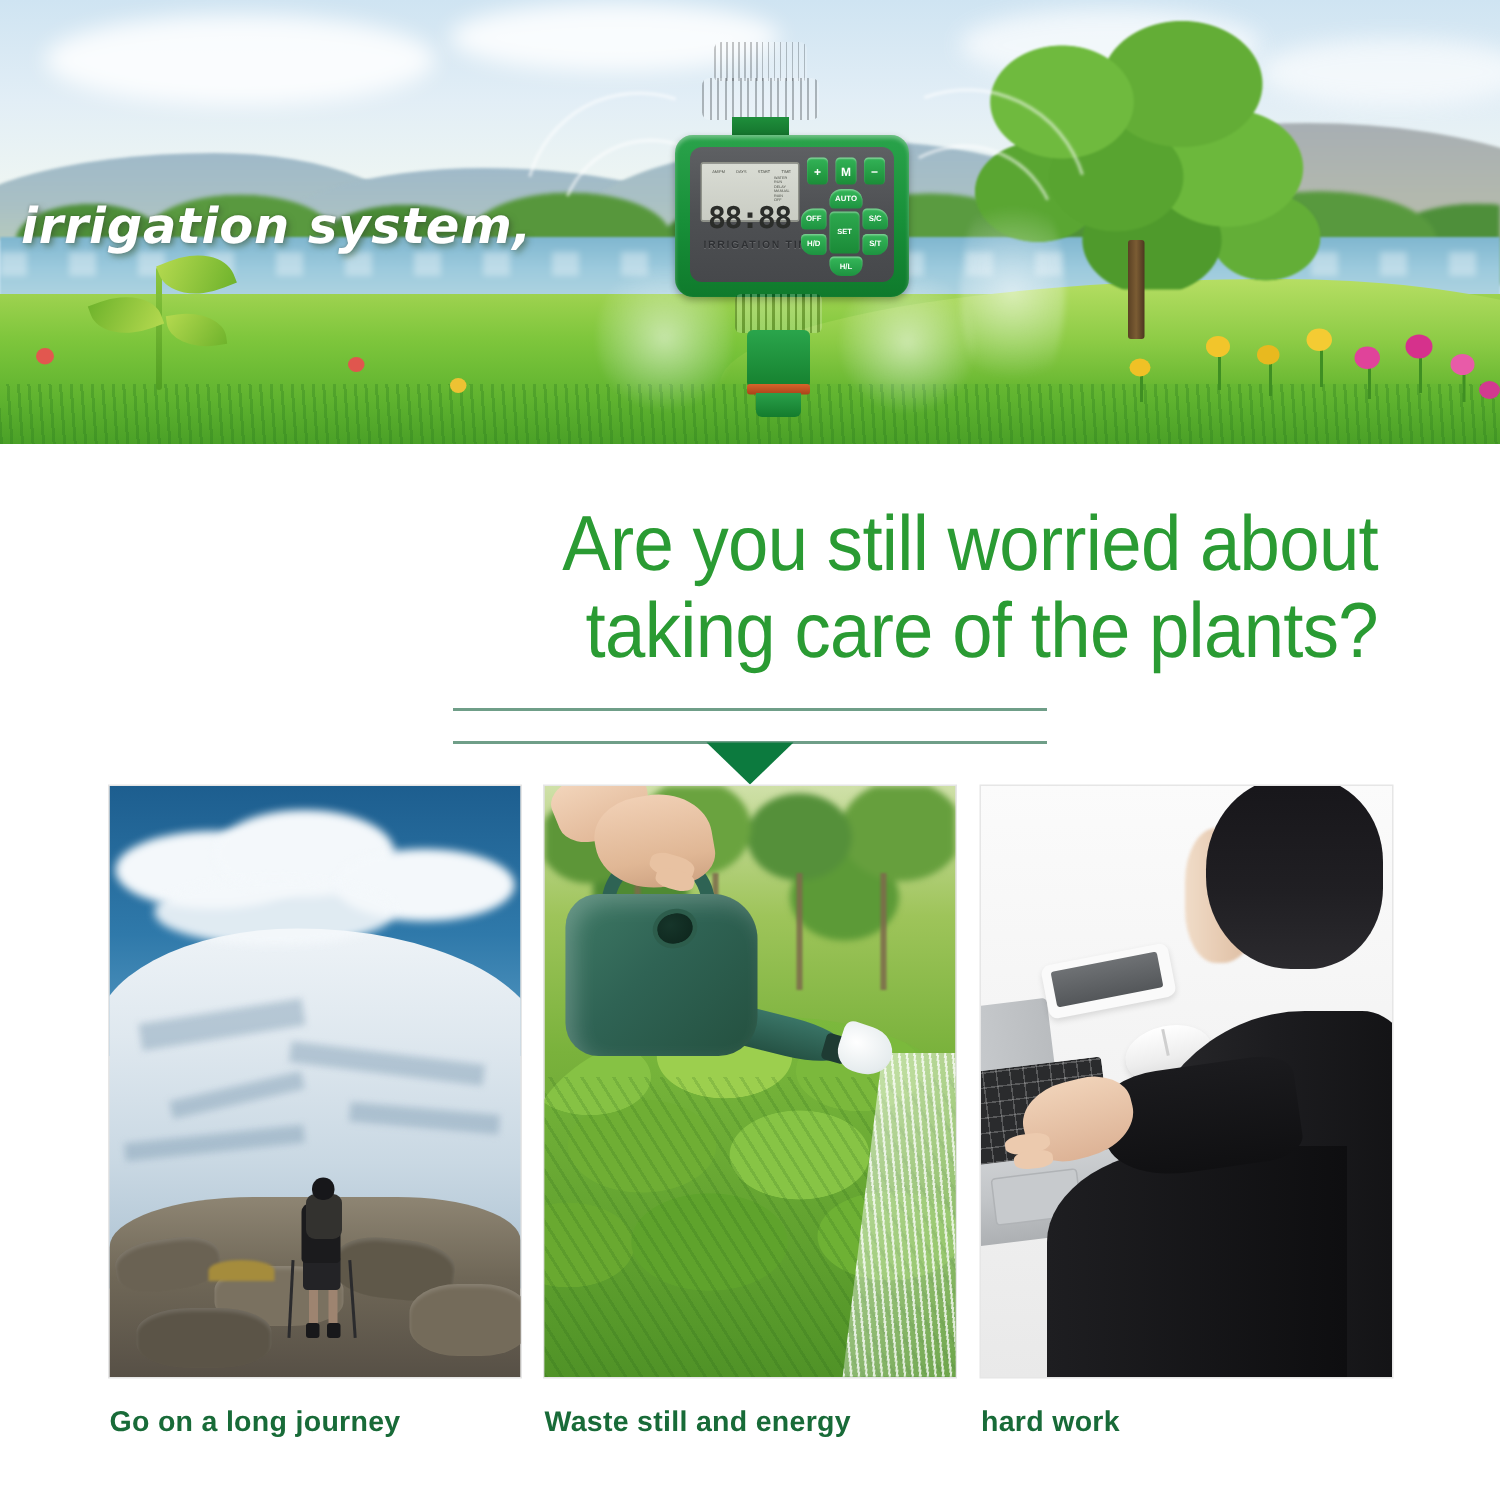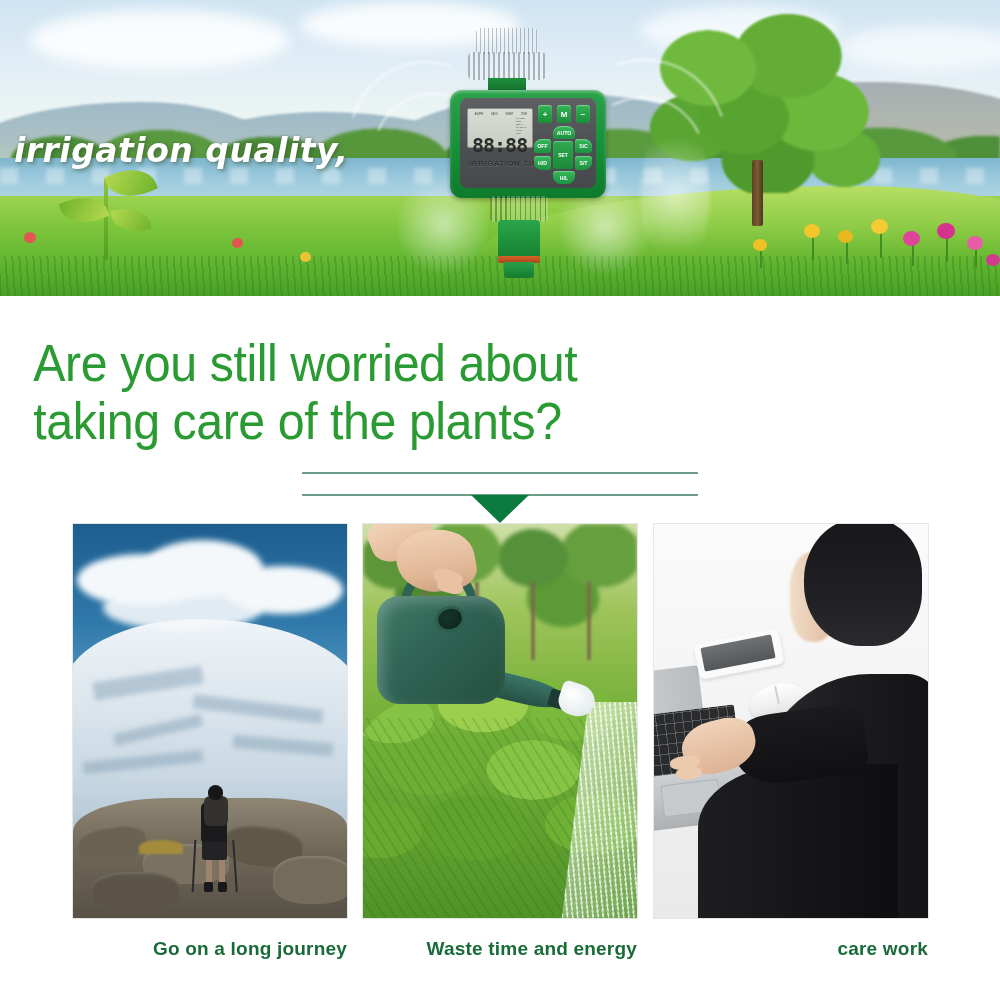--- a/index.html
+++ b/index.html
@@ -275,21 +275,21 @@
   }
   .dev-tip {
     position: absolute; left: 56px; top: 234px; width: 30px; height: 16px;
     background: linear-gradient(to bottom, #29a04a, #147c2d);
     border-radius: 0 0 4px 4px;
   }
 
   
   .headline {
     position: absolute; left: 0; top: 334px; width: 952px;
-    text-align: left;
+    text-align: right;
     font-family: "Liberation Sans", sans-serif;
     font-size: 52px; font-weight: 400; color: #2a9b33;
     line-height: 1.12; letter-spacing: -.5px;
   }
   .headline div { transform: scaleX(.93); }
 
   .divider { position: absolute; left: 0; top: 468px; width: 1000px; height: 44px; }
   .rule {
     position: absolute; left: 302px; width: 396px; height: 2px;
     background: #6f9e88;
@@ -588,21 +588,21 @@
   .sleeve {
     position: absolute; left: 82px; top: 186px; width: 130px; height: 70px;
     background: linear-gradient(to bottom, #1b1b1e, #101012);
     border-radius: 30% 20% 20% 40%;
     transform: rotate(-8deg);
   }
 
   
   .captions { position: absolute; left: 0; top: 938px; width: 1000px; }
   .caption {
-    position: absolute; text-align: right;
+    position: absolute; text-align: left;
     font-size: 19px; font-weight: bold; color: #186b38;
     letter-spacing: .2px;
   }
   .cap1 { left: 73px;  width: 274px; }
   .cap2 { left: 363px; width: 274px; }
   .cap3 { left: 654px; width: 274px; }
 </style>
 </head>
 <body>
 
@@ -660,21 +660,21 @@
   <div class="spray-mist" style="left:560px; top:176px; width:90px; height:104px;"></div>
   <div class="spray-mist" style="left:640px; top:120px; width:70px; height:150px;"></div>
 
 
   <div class="sprout-stem"></div>
   <div class="leaf" style="left:108px; top:168px; width:46px; height:30px; transform:rotate(-22deg);"></div>
   <div class="leaf" style="left:62px;  top:196px; width:44px; height:28px; transform:rotate(160deg);"></div>
   <div class="leaf" style="left:112px; top:208px; width:38px; height:24px; transform:rotate(-8deg);"></div>
 
   <div class="hero-text">
-    <div>irrigation quality,</div>
+    <div>irrigation system,</div>
   </div>
 
   <div class="device">
     <div class="dev-topnut"></div>
     <div class="dev-topcollar"></div>
     <div class="dev-neck"></div>
 
     <div class="dev-body">
       <div class="dev-panel">
 
@@ -808,15 +808,15 @@
     <div class="person-shoulder"></div>
     <div class="sleeve"></div>
     <div class="user-hand"></div>
     <div class="user-finger uf1"></div>
     <div class="user-finger uf2"></div>
   </div>
 </div>
 
 <div class="captions">
   <div class="caption cap1">Go on a long journey</div>
-  <div class="caption cap2">Waste time and energy</div>
-  <div class="caption cap3">care work</div>
+  <div class="caption cap2">Waste still and energy</div>
+  <div class="caption cap3">hard work</div>
 </div>
 
 </body></html>

